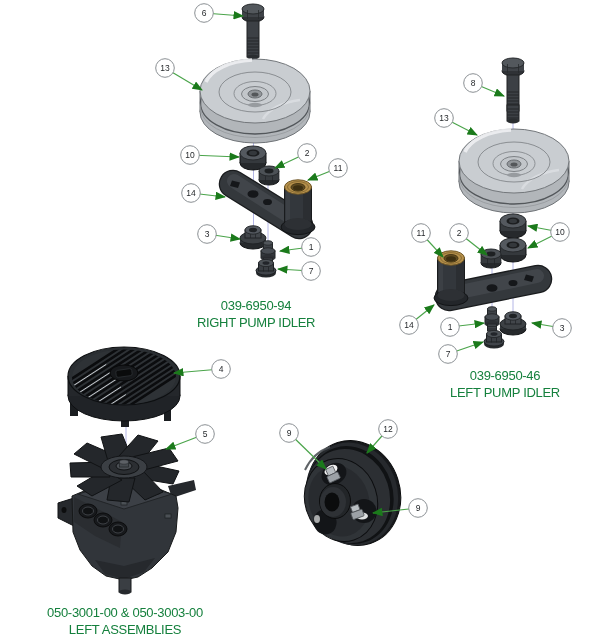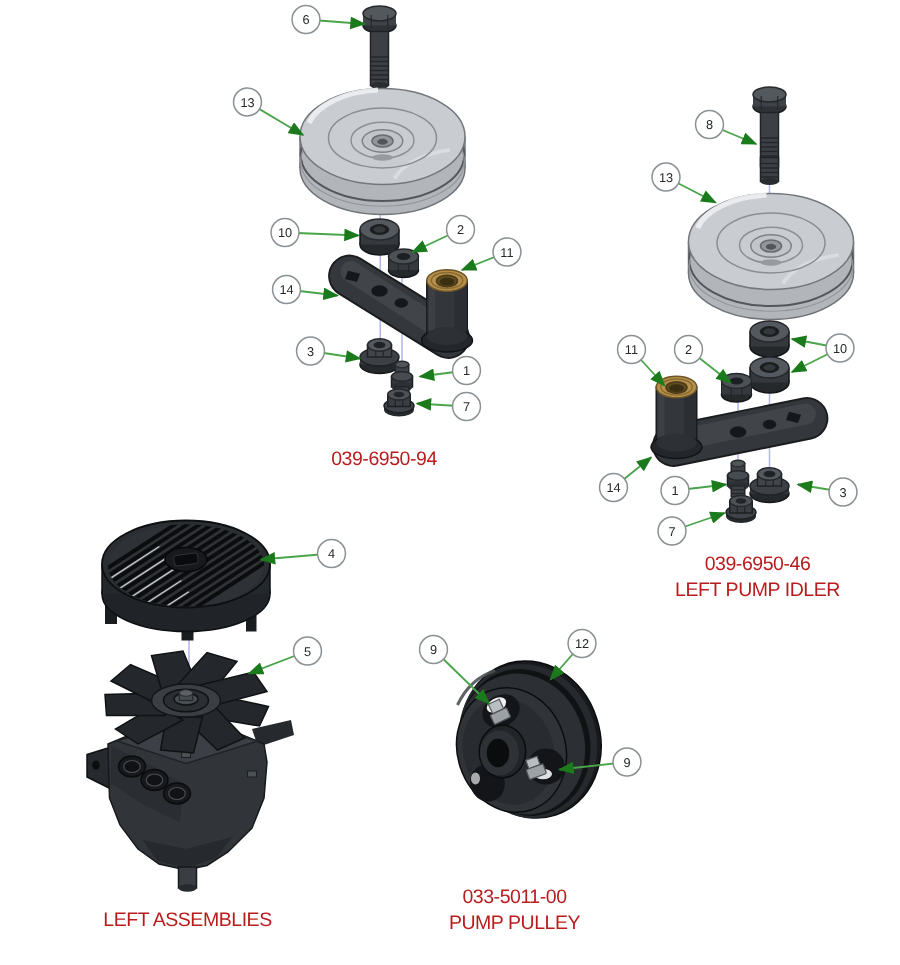--- a/index.html
+++ b/index.html
@@ -1,20 +1,20 @@
 <!DOCTYPE html>
 <html><head>
 <meta charset="utf-8">
 <style>
   html,body{margin:0;padding:0;background:#ffffff;}
   .canvas{position:relative;width:600px;height:643px;background:#fff;overflow:hidden;
           font-family:"Liberation Sans",sans-serif;}
   .canvas svg{position:absolute;left:0;top:0;}
   .label{position:absolute;transform:translateX(-50%);text-align:center;white-space:nowrap;
-         font-size:13px;line-height:17px;color:#b91c1c;letter-spacing:-0.3px;}
+         font-size:13px;line-height:17px;color:#15803d;letter-spacing:-0.3px;}
   .cl{stroke:#b4b6e6;stroke-width:1;}
   .aline{stroke:#4aa44a;stroke-width:1.2;fill:none;}
   .co{fill:#ffffff;stroke:#8b9094;stroke-width:1;}
   .ct{font-family:"Liberation Sans",sans-serif;font-size:8.5px;fill:#26292c;text-anchor:middle;}
 </style>
 </head>
 <body>
 
 <div class="canvas">
 
@@ -407,29 +407,27 @@
     <g>
       <line class="aline" x1="418" y1="508" x2="373" y2="513" marker-end="url(#ah)"></line>
       <circle class="co" cx="418" cy="508" r="9.3"></circle>
       <text class="ct" x="418" y="511">9</text>
     </g>
   </g>
 </svg>
 
 <div class="label" style="left:256px;top:297px">
   <div>039-6950-94</div>
+  <div>RIGHT PUMP IDLER</div>
 </div>
 
 <div class="label" style="left:505px;top:367px">
   <div>039-6950-46</div>
   <div>LEFT PUMP IDLER</div>
 </div>
 
 <div class="label" style="left:125px;top:604px">
+  <div>050-3001-00 &amp; 050-3003-00</div>
   <div>LEFT ASSEMBLIES</div>
 </div>
 
-<div class="label" style="left:343px;top:589px">
-  <div>033-5011-00</div>
-  <div>PUMP PULLEY</div>
+
 </div>
 
-</div>
-
 </body></html>

